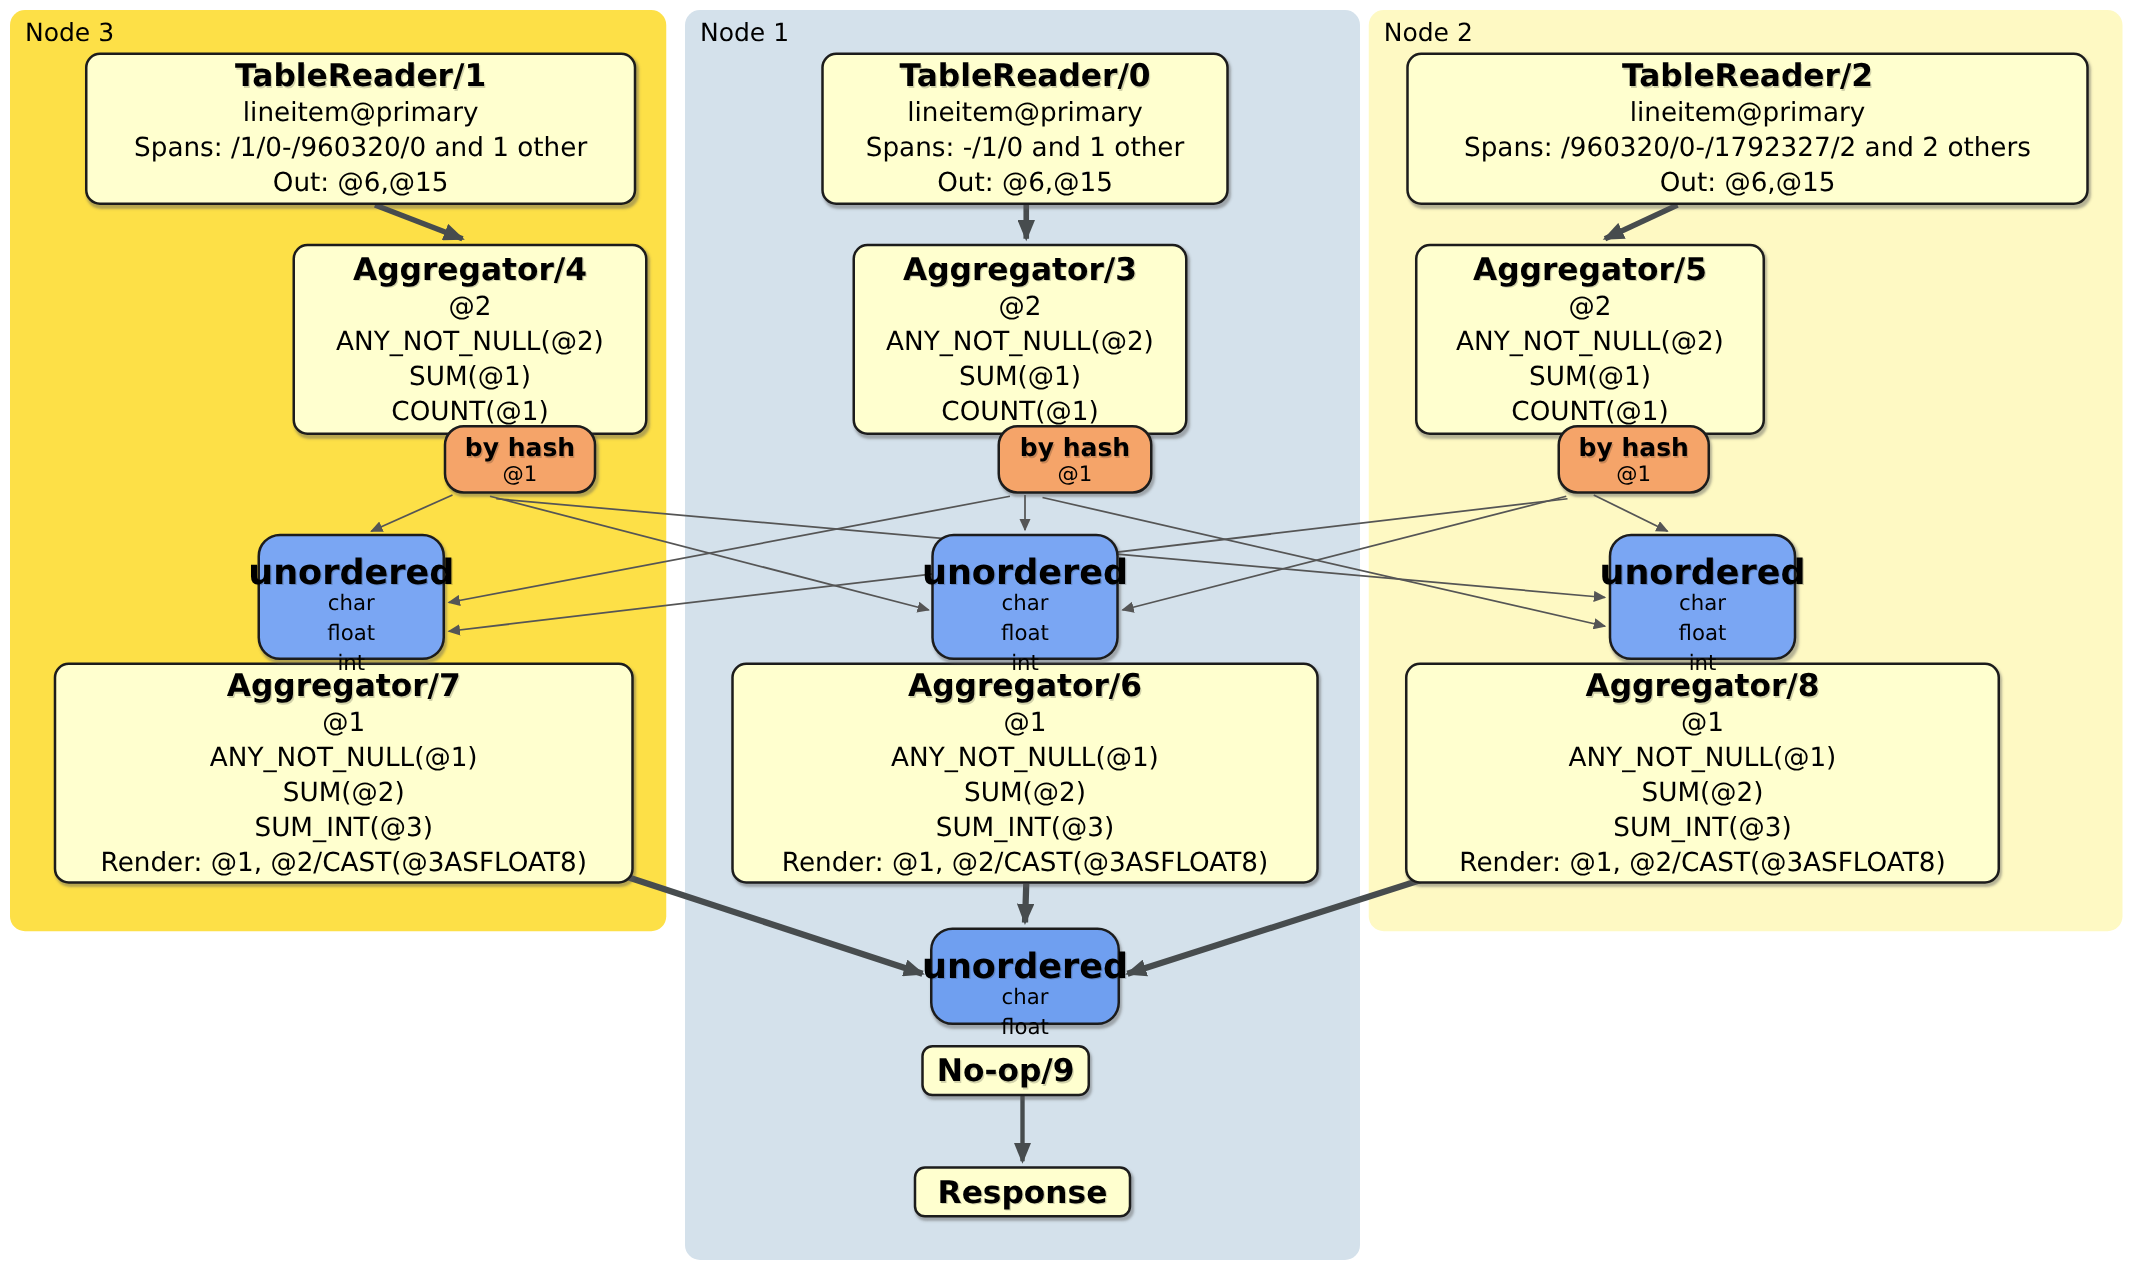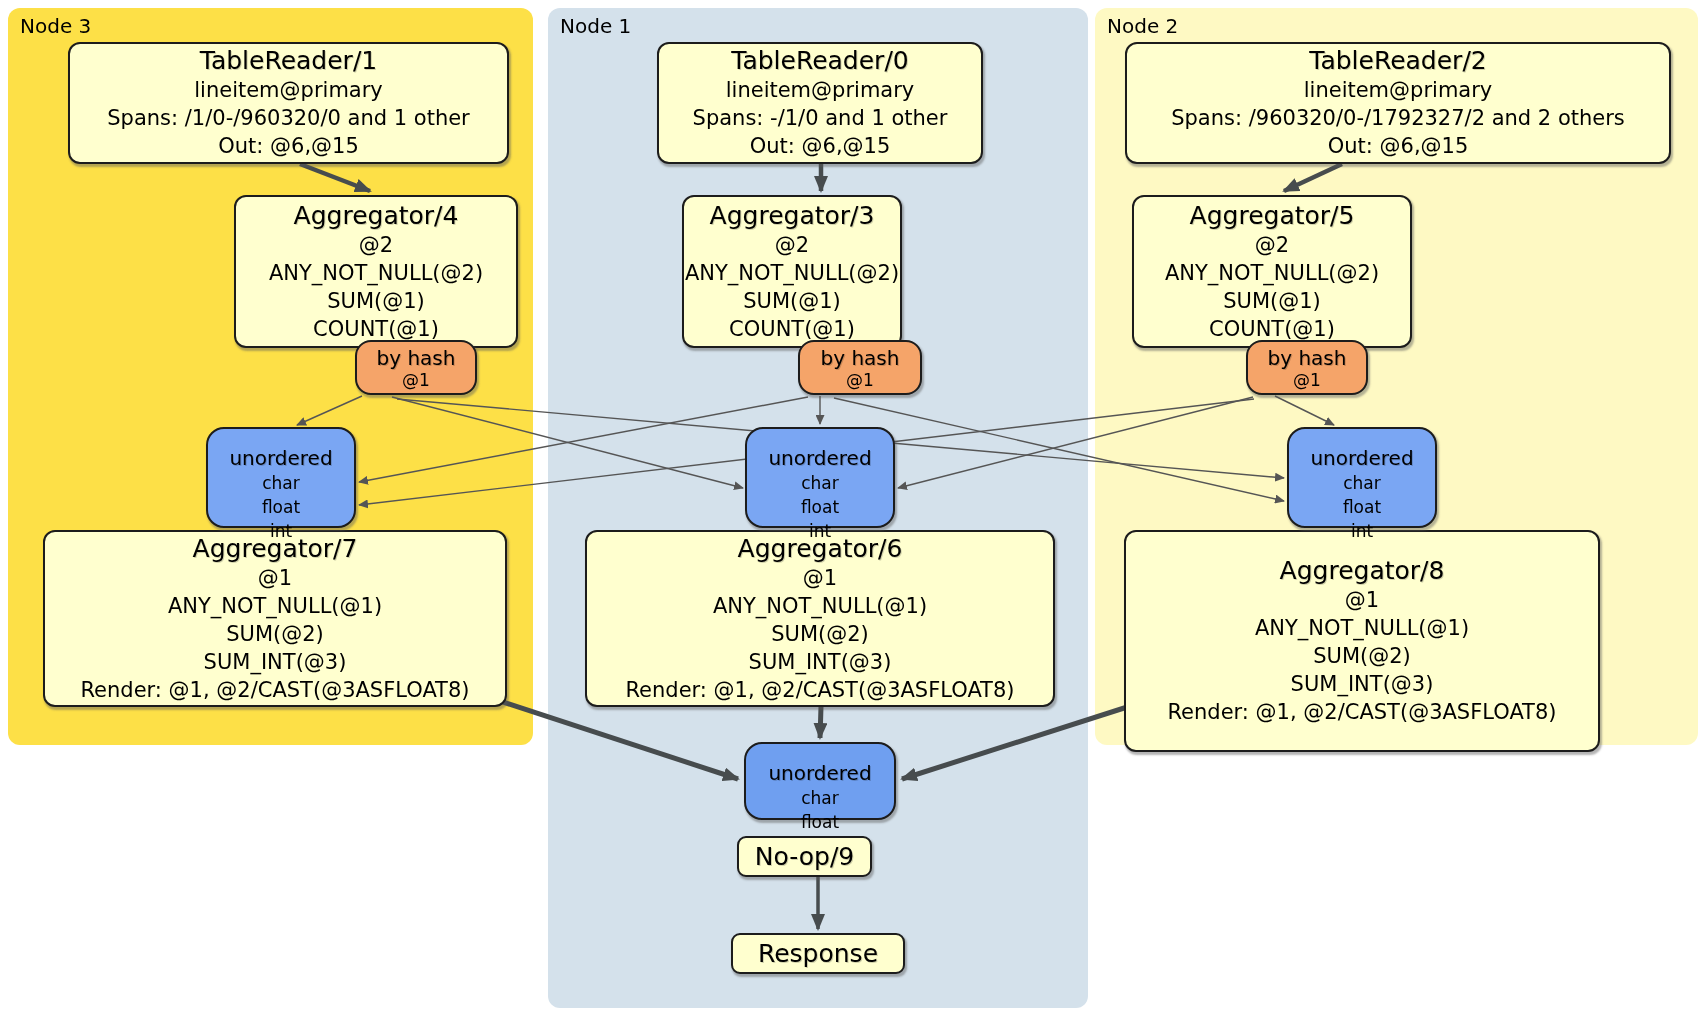--- a/index.html
+++ b/index.html
@@ -11,27 +11,27 @@
   .panel-n3{left:8px;top:8px;width:525px;height:737px;background:#fde047;}
   .panel-n1{left:548px;top:8px;width:540px;height:1000px;background:#d4e1eb;}
   .panel-n2{left:1095px;top:8px;width:603px;height:737px;background:#fef9c3;}
   .panel-label{position:absolute;left:12px;top:6px;font-size:20px;color:#000;}
   .edges{position:absolute;left:0;top:0;width:1706px;height:1016px;}
   .box{
     position:absolute;box-sizing:border-box;background:#ffffcf;border:2px solid #1c1c1c;
     border-radius:12px;display:flex;flex-direction:column;align-items:center;justify-content:center;
     text-align:center;box-shadow:1.5px 2.5px 2px rgba(90,90,90,0.45);
   }
-  .box .title{font-weight:normal;font-size:25px;line-height:30px;text-shadow:1px 1px 0.5px rgba(0,0,0,0.18);white-space:nowrap;}
+  .box .title{font-weight:bold;font-size:25px;line-height:30px;text-shadow:1px 1px 0.5px rgba(0,0,0,0.18);white-space:nowrap;}
   .box .line{font-size:21px;line-height:28px;white-space:nowrap;}
   .router{background:#f5a469;border-radius:16px;z-index:3;margin-left:40px;}
   .router .title{font-size:20px;line-height:24px;}
   .router .line{font-size:17px;line-height:20px;}
   .sync{background:#7aa6f3;border-radius:18px;z-index:2;}
-  .sync .title{font-size:20px;line-height:26px;margin-top:32px;}
+  .sync .title{font-size:28px;line-height:26px;margin-top:32px;}
   .sync .line{font-size:17px;line-height:24px;}
   .sync-final{background:#6f9ff0;}
   .leaf .title{font-size:25px;line-height:34px;}
   .big{z-index:1;}
   .top5{z-index:5;}
 </style>
 </head>
 <body>
 
 <div class="stage">
@@ -96,21 +96,21 @@
     <div class="line">SUM_INT(@3)</div>
     <div class="line">Render: @1, @2/CAST(@3ASFLOAT8)</div>
   </div>
 
   <div class="box big" style="left:657px;top:42px;width:326px;height:122px;">
     <div class="title">TableReader/0</div>
     <div class="line">lineitem@primary</div>
     <div class="line">Spans: -/1/0 and 1 other</div>
     <div class="line">Out: @6,@15</div>
   </div>
-  <div class="box big" style="left:682px;top:195px;width:220px;height:153px;">
+  <div class="box big" style="left:682px;top:195px;width:268px;height:153px;">
     <div class="title">Aggregator/3</div>
     <div class="line">@2</div>
     <div class="line">ANY_NOT_NULL(@2)</div>
     <div class="line">SUM(@1)</div>
     <div class="line">COUNT(@1)</div>
   </div>
   <div class="box big" style="left:585px;top:530px;width:470px;height:177px;align-items:center;">
     <div class="title">Aggregator/6</div>
     <div class="line">@1</div>
     <div class="line">ANY_NOT_NULL(@1)</div>
@@ -125,21 +125,21 @@
     <div class="line">Spans: /960320/0-/1792327/2 and 2 others</div>
     <div class="line">Out: @6,@15</div>
   </div>
   <div class="box big" style="left:1132px;top:195px;width:280px;height:153px;">
     <div class="title">Aggregator/5</div>
     <div class="line">@2</div>
     <div class="line">ANY_NOT_NULL(@2)</div>
     <div class="line">SUM(@1)</div>
     <div class="line">COUNT(@1)</div>
   </div>
-  <div class="box big" style="left:1124px;top:530px;width:476px;height:222px;">
+  <div class="box big" style="left:1124px;top:530px;width:476px;height:177px;">
     <div class="title">Aggregator/8</div>
     <div class="line">@1</div>
     <div class="line">ANY_NOT_NULL(@1)</div>
     <div class="line">SUM(@2)</div>
     <div class="line">SUM_INT(@3)</div>
     <div class="line">Render: @1, @2/CAST(@3ASFLOAT8)</div>
   </div>
 
   <div class="box router" style="left:315px;top:340px;width:122px;height:55px;">
     <div class="title">by hash</div>

